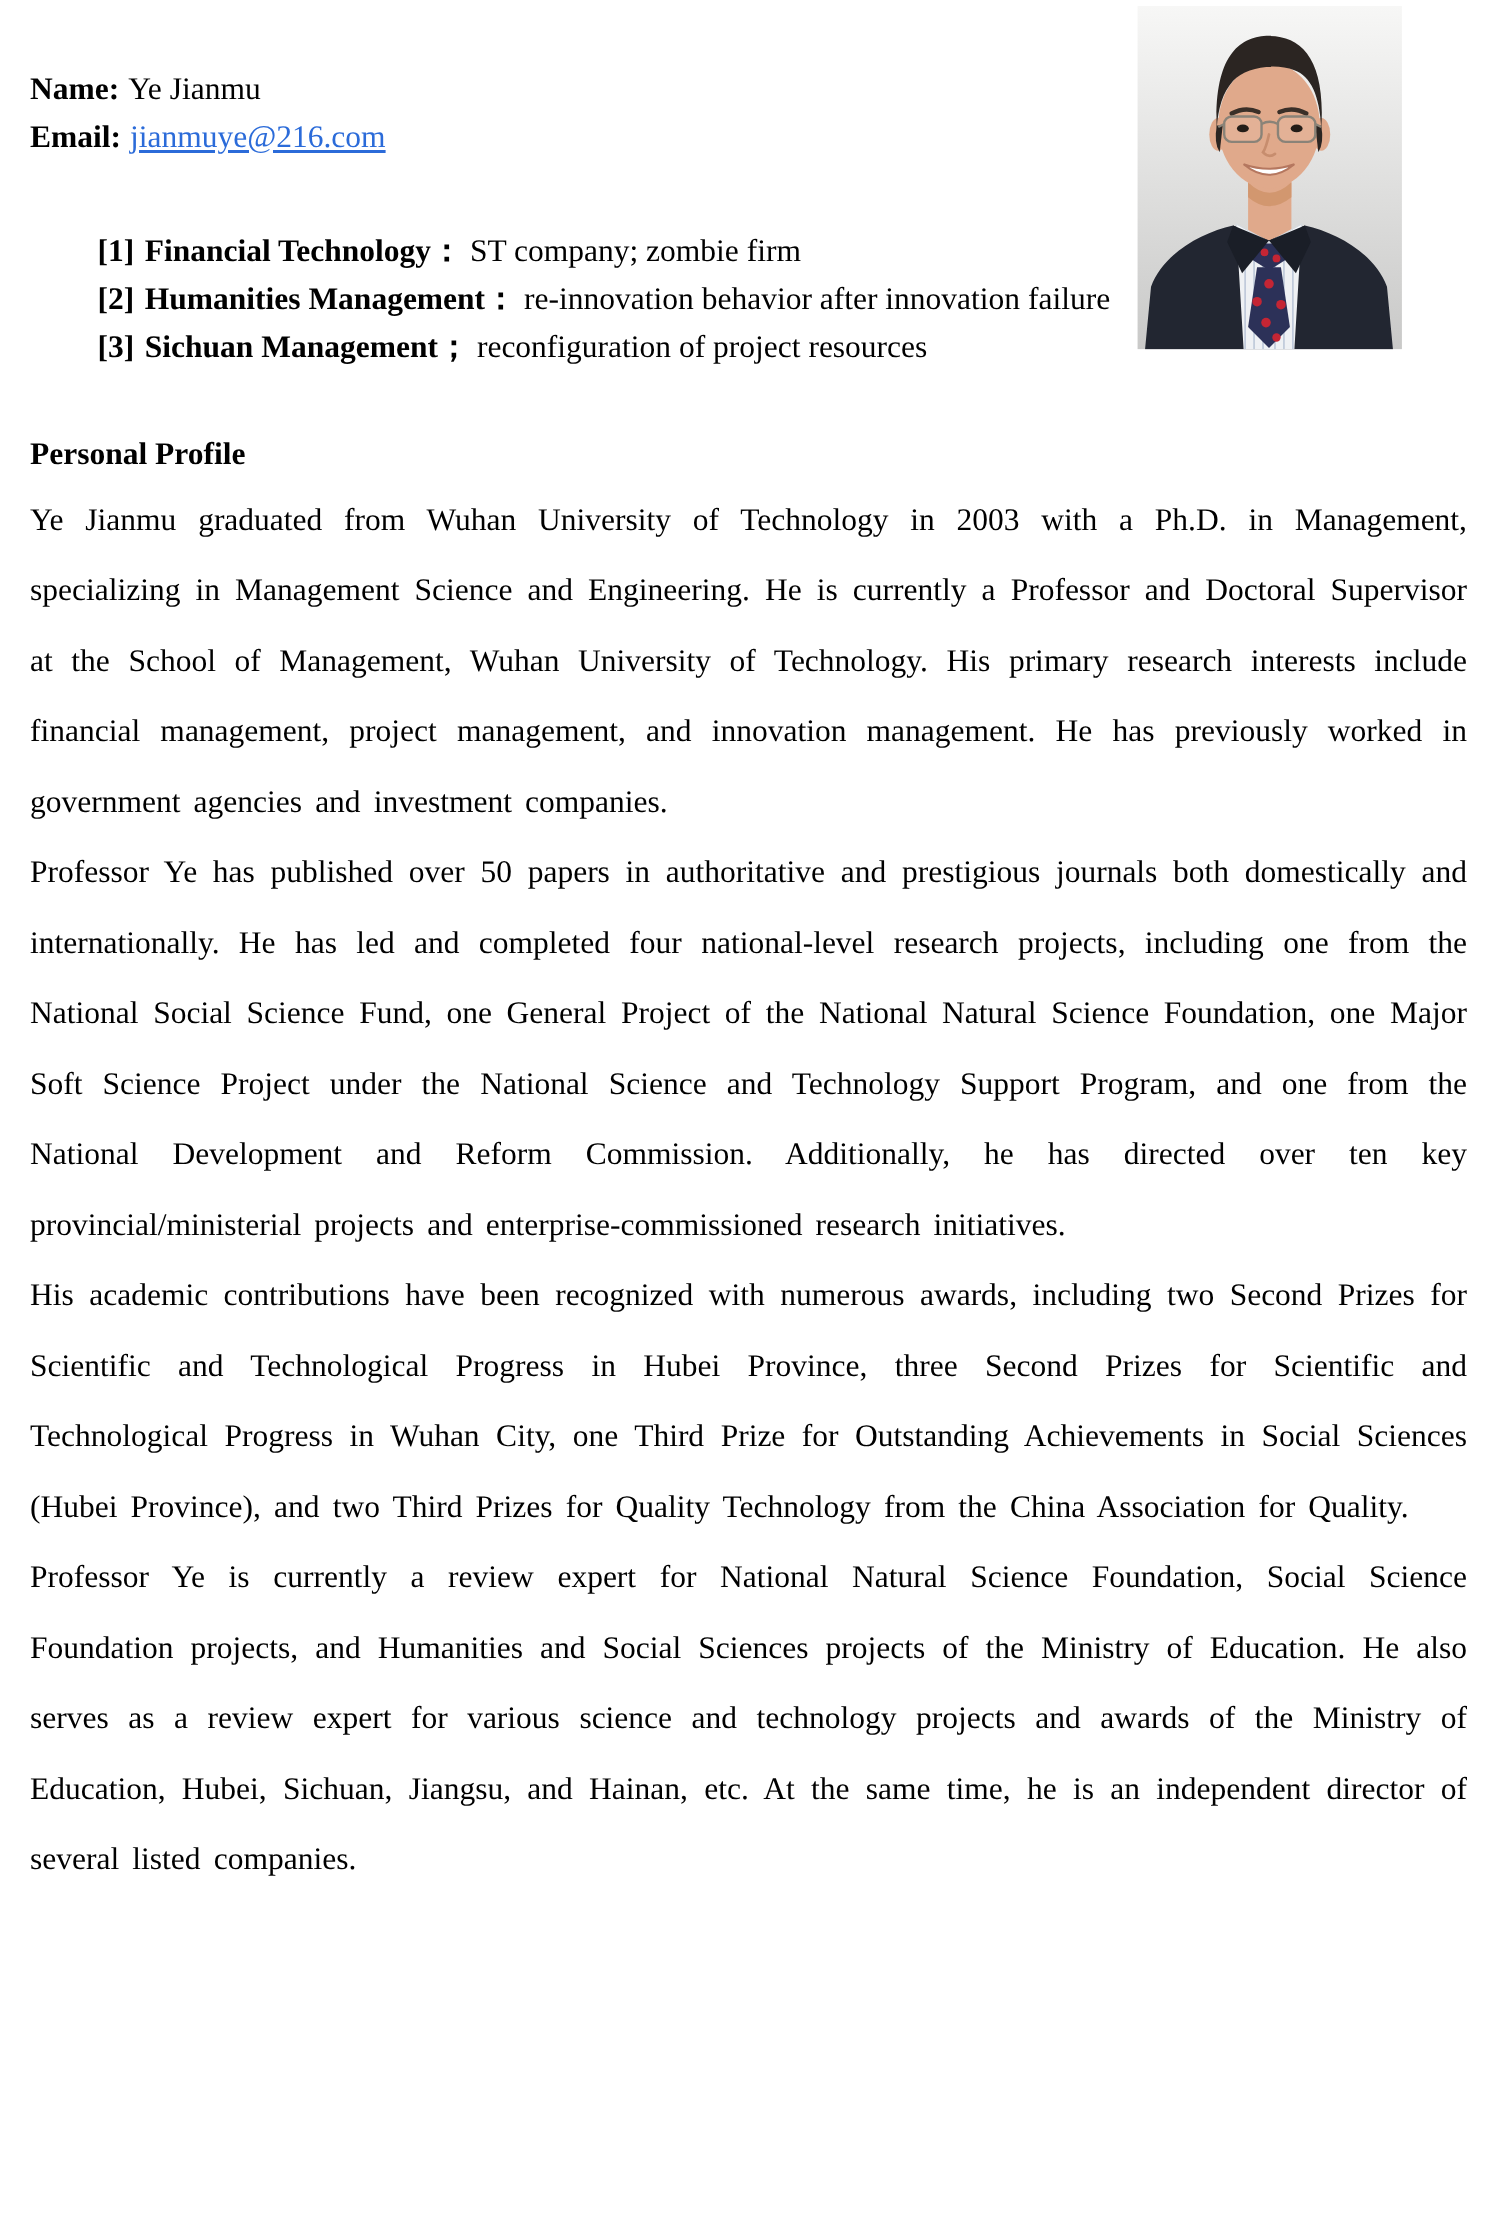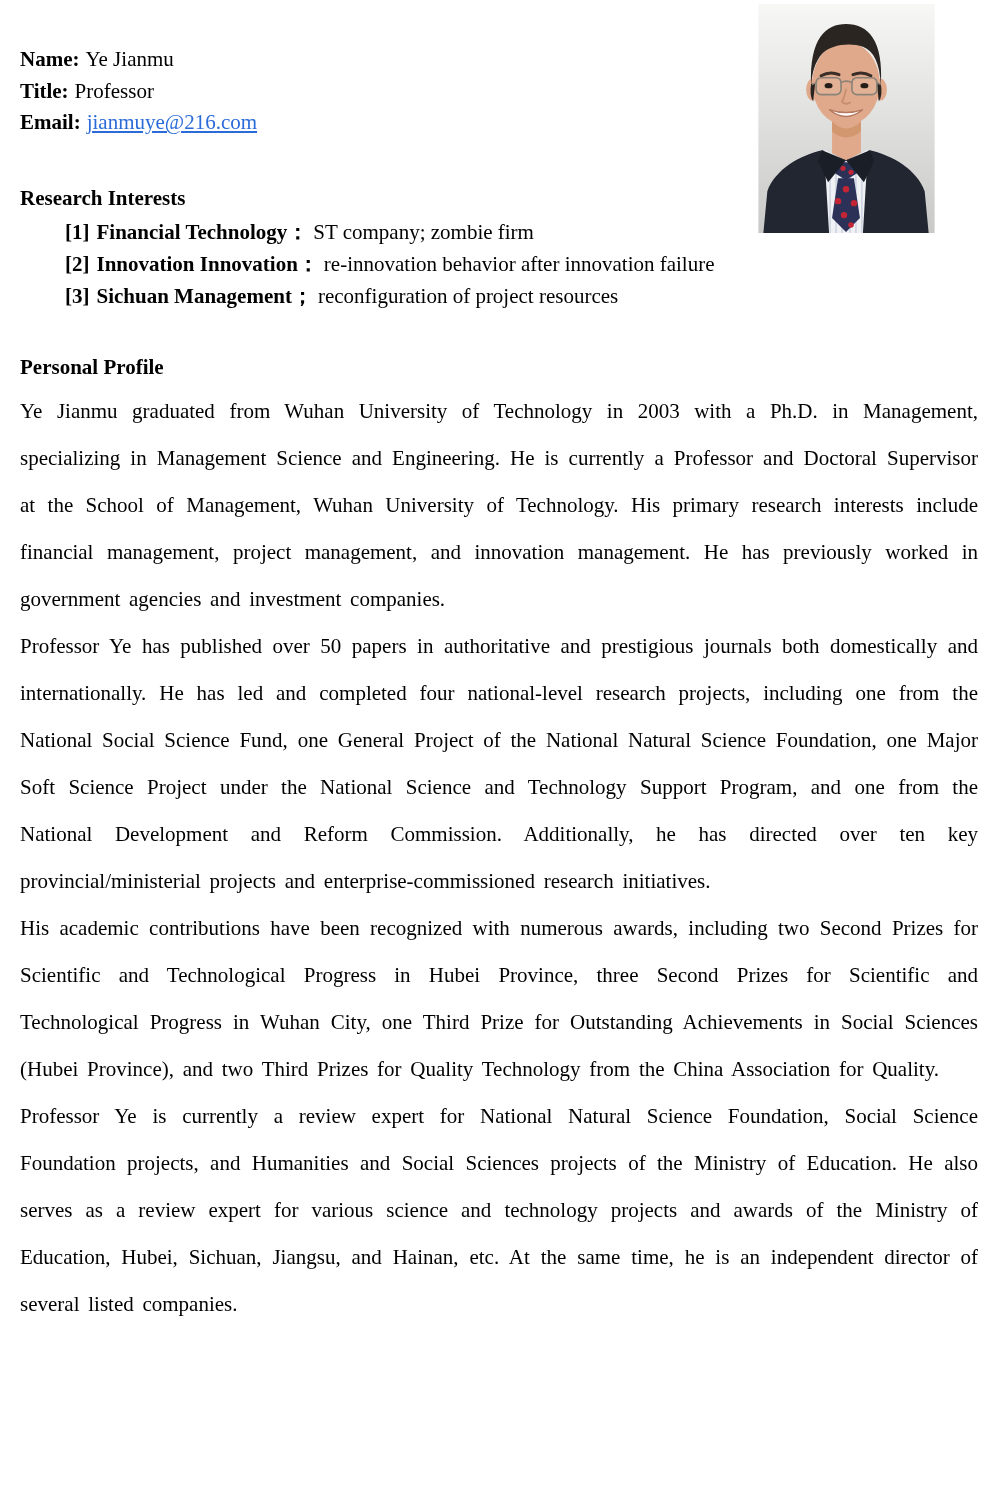--- a/index.html
+++ b/index.html
@@ -55,23 +55,20 @@
   }
 </style>
 </head>
 <body>
 
 <div class="page">
 
   <div class="header-info">
     <div class="header-line">
       <span class="field-label">Name:</span><span class="field-value">Ye Jianmu</span>
-    </div>
-    <div class="header-line">
-      <span class="field-label">Title:</span><span class="field-value">Professor</span>
     </div>
     <div class="header-line">
       <span class="field-label">Email:</span><a class="email-link">jianmuye@216.com</a>
     </div>
   </div>
 
   <div class="photo-frame">
     <svg viewBox="0 0 177 230" xmlns="http://www.w3.org/2000/svg">
       <defs>
         <linearGradient id="bgGrad" x1="0" y1="0" x2="0" y2="1">
@@ -136,27 +133,26 @@
           <circle cx="93" cy="222" r="2.8"></circle>
         </g>
       </g>
 
       <path d="M64 147 L88 157 L70 179 L60 158 Z" fill="#1a1e27"></path>
       <path d="M112 147 L88 157 L106 179 L116 158 Z" fill="#1a1e27"></path>
     </svg>
   </div>
 
   <div class="research-section">
-    <div class="section-heading">Research Interests</div>
     <ul class="research-list">
       <li class="research-item">
         <span class="ri-index">[1]</span><span class="ri-topic">Financial Technology：</span><span class="ri-detail">ST company; zombie firm</span>
       </li>
       <li class="research-item">
-        <span class="ri-index">[2]</span><span class="ri-topic">Innovation Innovation：</span><span class="ri-detail">re-innovation behavior after innovation failure</span>
+        <span class="ri-index">[2]</span><span class="ri-topic">Humanities Management：</span><span class="ri-detail">re-innovation behavior after innovation failure</span>
       </li>
       <li class="research-item">
         <span class="ri-index">[3]</span><span class="ri-topic">Sichuan Management；</span><span class="ri-detail">reconfiguration of project resources</span>
       </li>
     </ul>
   </div>
 
   <div class="profile-section">
     <div class="section-heading">Personal Profile</div>
     <div class="profile-text">

